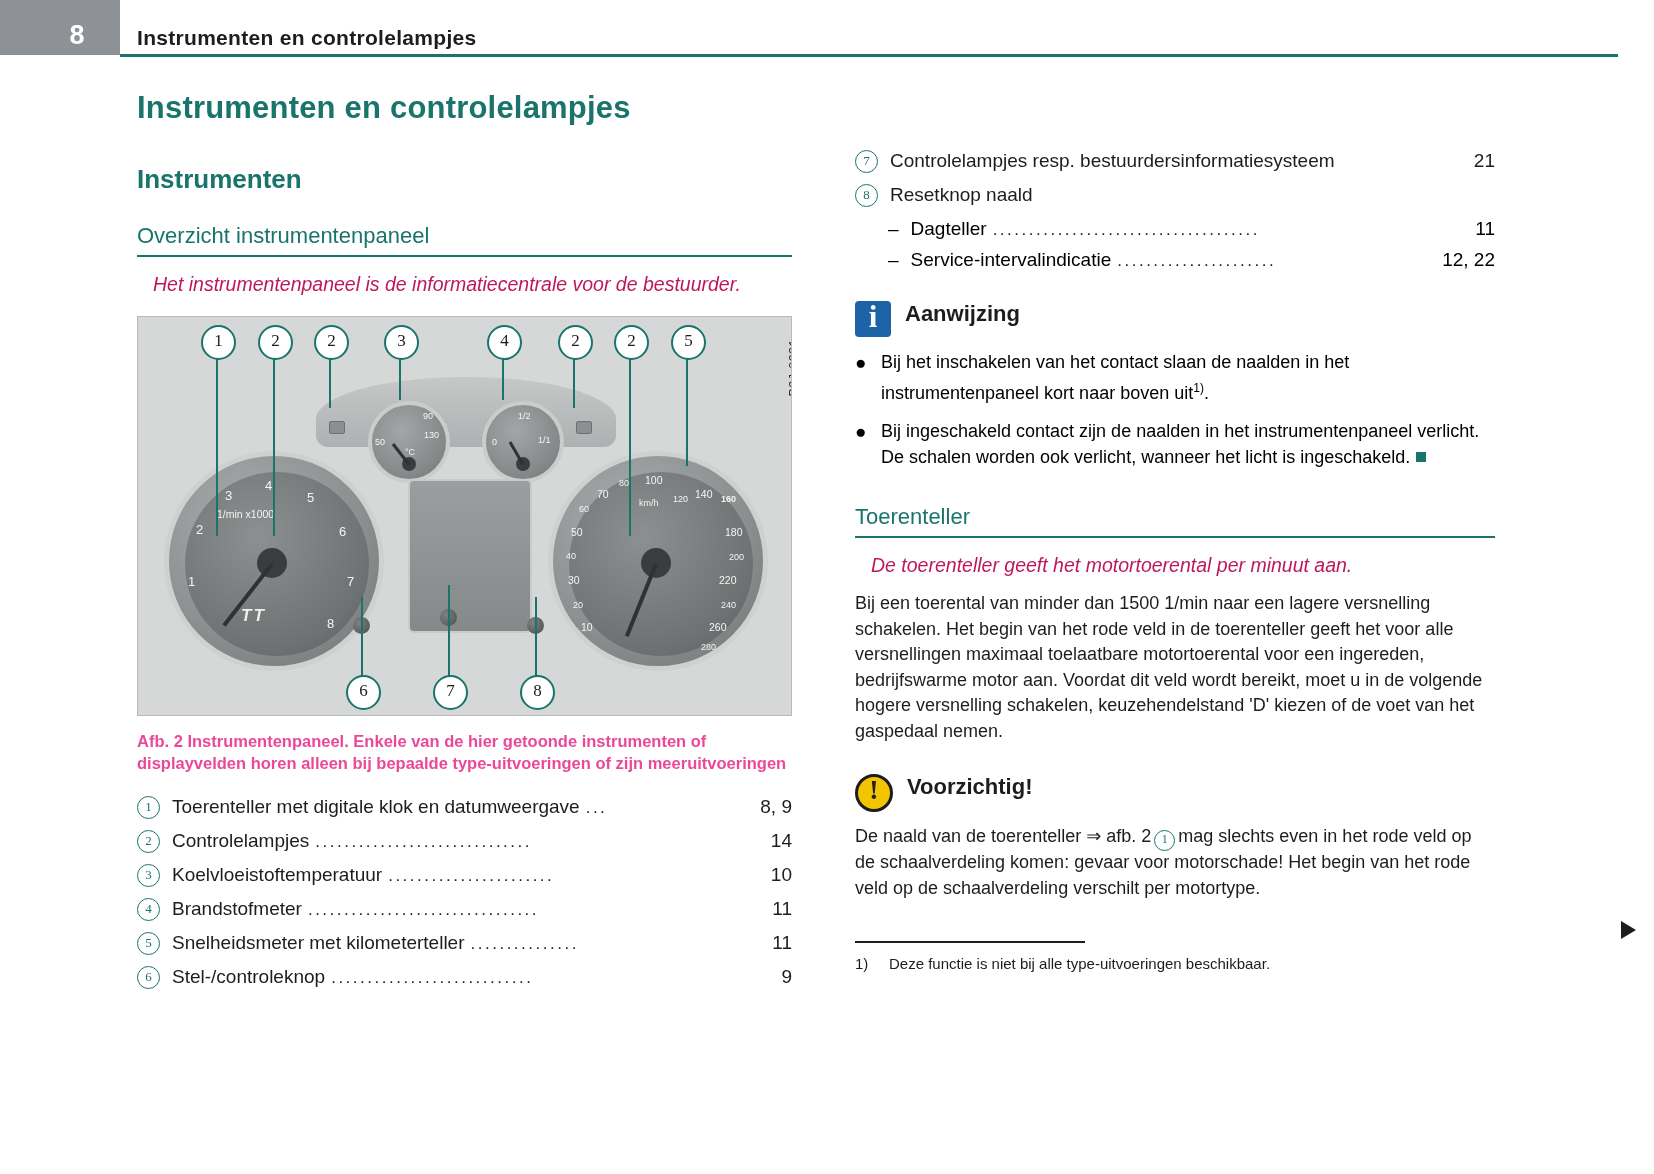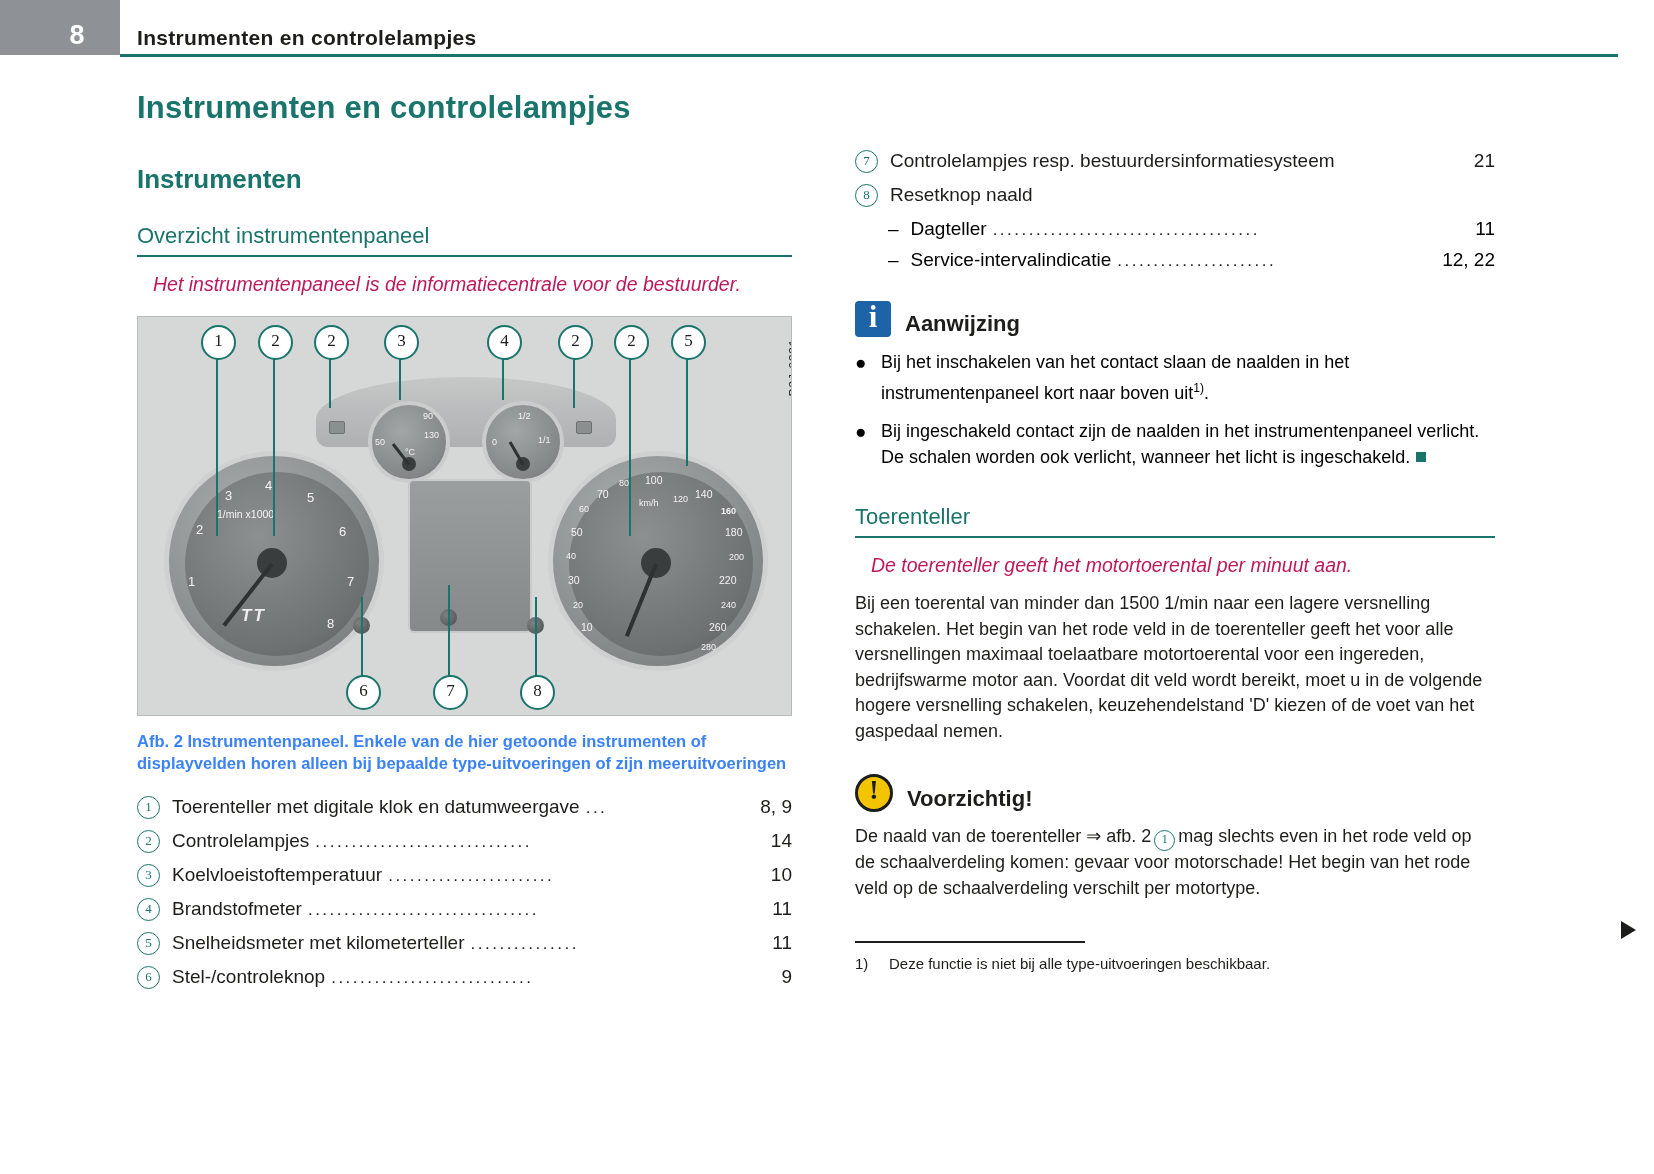--- a/index.html
+++ b/index.html
@@ -243,21 +243,21 @@
     background: #19746b;
     z-index: 5;
   }
 
   
   .caption {
     margin-top: 14px;
     font-size: 16.5px;
     font-weight: bold;
     line-height: 22px;
-    color: #3b82f6;
+    color: #ec4899;
   }
 
   
   .legend {
     margin-top: 22px;
   }
   .legend-row {
     display: flex;
     align-items: baseline;
     margin-bottom: 9px;
@@ -303,21 +303,21 @@
     margin-bottom: 9px;
     font-size: 19px;
     padding-left: 33px;
   }
   .dash { margin-right: 12px; }
 
   
   .note-block { margin-top: 30px; }
   .note-head {
     display: flex;
-    align-items: flex-end;
+    align-items: flex-start;
     gap: 14px;
   }
   .icon-info {
     width: 36px;
     height: 36px;
     background: #1d63a8;
     border-radius: 4px;
     position: relative;
     flex: 0 0 auto;
   }
@@ -516,21 +516,21 @@
           <div class="dial-label tiny" style="left:66px; top:22px;">80</div>
           <div class="dial-label small" style="left:44px; top:32px;">70</div>
           <div class="dial-label tiny" style="left:26px; top:48px;">60</div>
           <div class="dial-label small" style="left:18px; top:70px;">50</div>
           <div class="dial-label tiny" style="left:13px; top:95px;">40</div>
           <div class="dial-label small" style="left:15px; top:118px;">30</div>
           <div class="dial-label tiny" style="left:20px; top:144px;">20</div>
           <div class="dial-label small" style="left:28px; top:165px;">10</div>
           <div class="dial-label tiny" style="left:120px; top:38px;">120</div>
           <div class="dial-label small" style="left:142px; top:32px;">140</div>
-          <div class="dial-label tiny" style="left:168px; top:50px;font-weight:bold;">160</div>
+          <div class="dial-label tiny" style="left:168px; top:38px;font-weight:bold;">160</div>
           <div class="dial-label small" style="left:172px; top:70px;">180</div>
           <div class="dial-label tiny" style="left:176px; top:96px;">200</div>
           <div class="dial-label small" style="left:166px; top:118px;">220</div>
           <div class="dial-label tiny" style="left:168px; top:144px;">240</div>
           <div class="dial-label small" style="left:156px; top:165px;">260</div>
           <div class="dial-label tiny" style="left:148px; top:186px;">280</div>
           <div class="dial-label tiny" style="left:86px; top:42px;">km/h</div>
           <div class="hub" style="left:88px; top:92px; width:30px; height:30px;"></div>
           <div class="needle" style="left:103px; top:106px; width:78px; height:4px; transform:rotate(112deg);"></div>
         </div>

